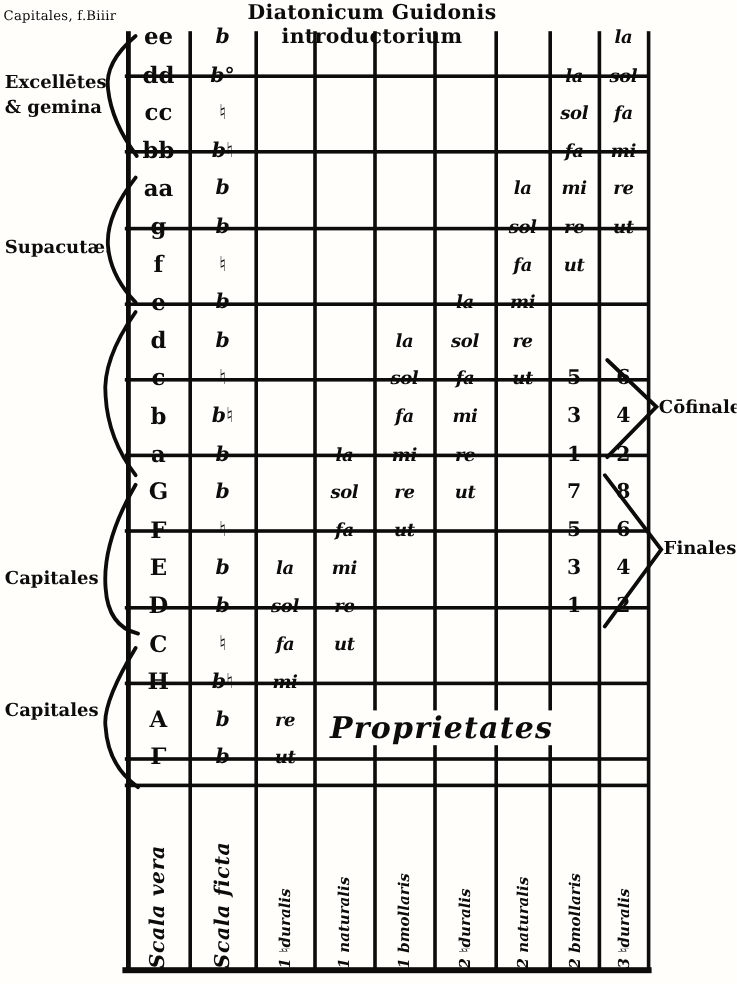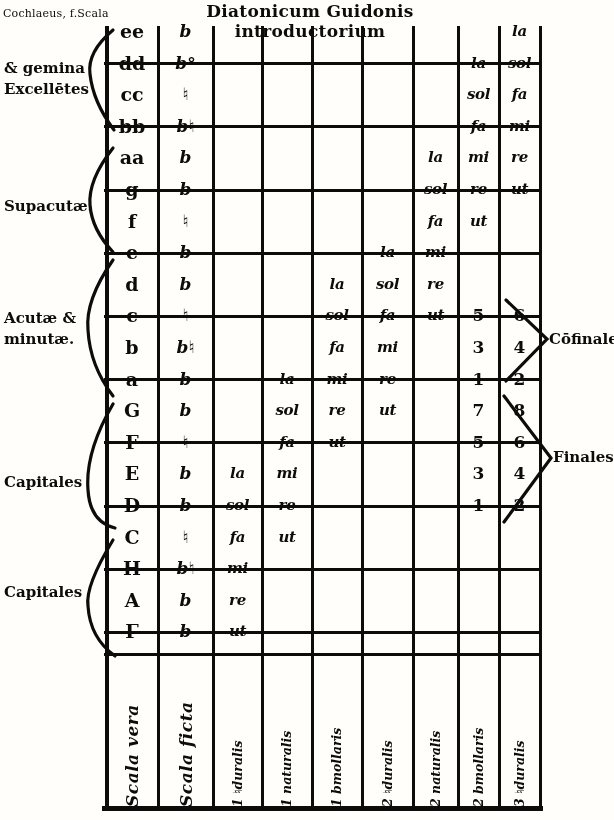--- a/index.html
+++ b/index.html
@@ -23,44 +23,41 @@
        transform:rotate(-90deg);text-align:left;font-weight:700;font-style:italic;
        font-size:12.5px;letter-spacing:0;white-space:nowrap;}
   .rot.big{font-size:17px;letter-spacing:.5px;}
   svg.braces{position:absolute;left:0;top:0;z-index:4;}
 </style>
 </head>
 <body>
 
 <div class="page">
 
-  <div class="hdr">Cochlaeus, f.Scala</div>
+  <div class="hdr">Capitales, f.Biiir</div>
   <div class="title">Diatonicum Guidonis introductorium</div>
 
   <div class="leftlabel" style="left:4px;top:58px">
+    <div>Excellētes</div>
     <div>&amp; gemina</div>
-    <div>Excellētes</div>
   </div>
   <div class="leftlabel" style="left:4px;top:196px">
     <div>Supacutæ.</div>
-  </div>
-  <div class="leftlabel" style="left:4px;top:308px">
-    <div>Acutæ &amp;</div>
-    <div>minutæ.</div>
   </div>
   <div class="leftlabel" style="left:4px;top:472px">
     <div>Capitales</div>
   </div>
   <div class="leftlabel" style="left:4px;top:582px">
     <div>Capitales</div>
   </div>
 
   <div class="rightlabel" style="left:549px;top:330px">Cōfinales.</div>
   <div class="rightlabel" style="left:553px;top:448px">Finales</div>
 
+  <div class="proprietates">Proprietates</div>
 
   <svg class="braces" width="614" height="820" viewBox="0 0 614 820">
     <g fill="none" stroke="#0d0c0a" stroke-width="3.2" stroke-linecap="round">
       <path d="M 113,30 Q 87,52 90,74 Q 93,102 114,130"></path>
       <path d="M 113,148 Q 88,180 90,205 Q 92,230 113,252"></path>
       <path d="M 113,260 Q 85,300 88,330 Q 90,366 113,396"></path>
       <path d="M 113,404 Q 85,452 88,490 Q 90,522 115,528"></path>
       <path d="M 113,540 Q 85,586 88,606 Q 90,638 115,656"></path>
       <path d="M 506,300 L 547,339 L 506,381"></path>
       <path d="M 504,396 L 551,458 L 504,522"></path>

